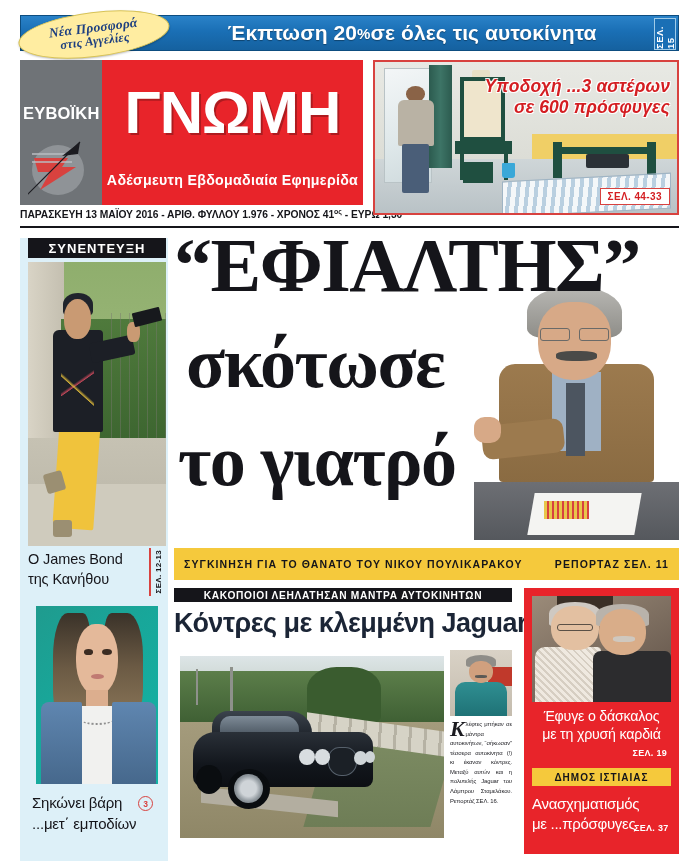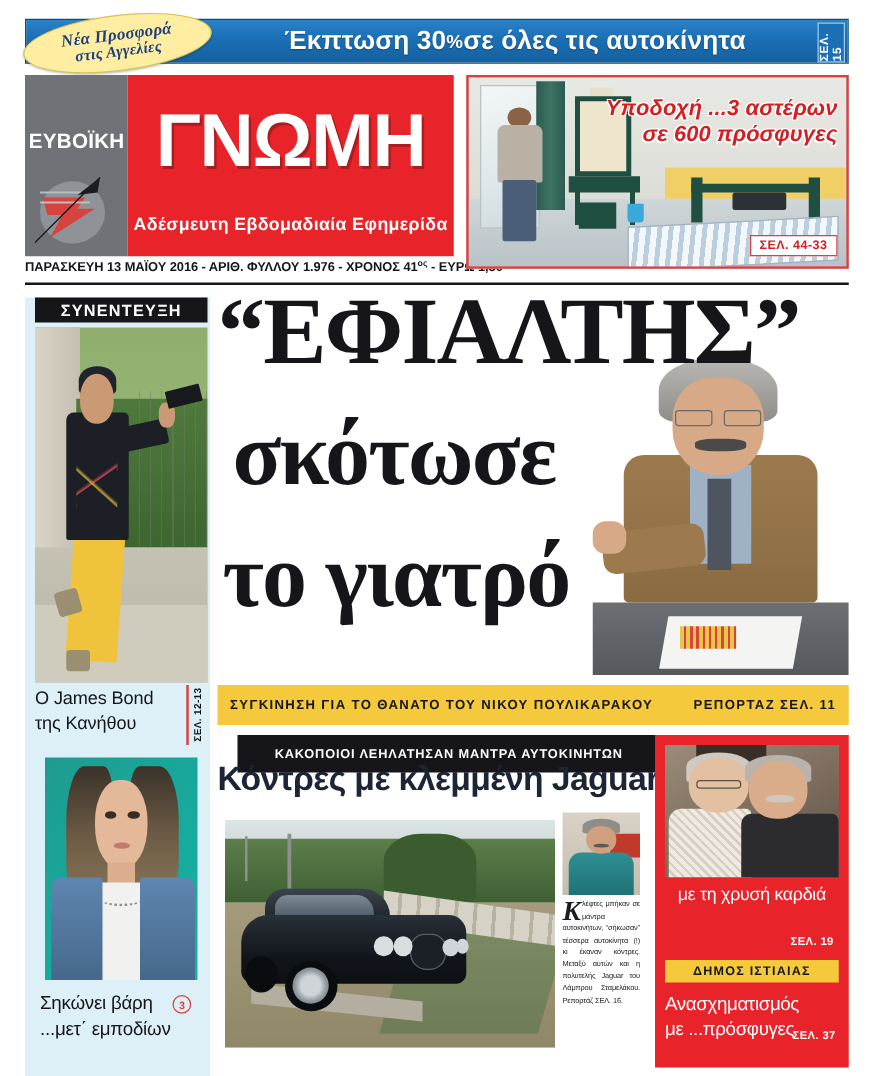--- a/index.html
+++ b/index.html
@@ -473,22 +473,22 @@
     color: #15151a; font-weight: bold; font-size: 10.5px;
     letter-spacing: 1.1px; white-space: nowrap;
   }
 
   
   #jaguar-block {
     position: absolute; left: 174px; top: 588px;
     width: 344px; height: 266px;
   }
   #jaguar-kicker {
-    position: absolute; left: 16px; top: 0;
-    width: 338px; height: 30px;
+    position: absolute; left: 0; top: 0;
+    width: 338px; height: 14px;
     background: #15151a;
     display: flex; align-items: center; justify-content: center;
     color: #ffffff; font-weight: bold; font-size: 10.2px; letter-spacing: .7px;
     white-space: nowrap;
   }
   #jaguar-title {
     position: absolute; left: 0; top: 20px;
     width: 338px; text-align: center;
     color: #1b2536; font-weight: bold; font-size: 27px;
     letter-spacing: -.5px; white-space: nowrap;
@@ -659,21 +659,21 @@
 <body>
 
 <div id="page">
 
   <div id="ad-banner">
     <div id="ad-oval">
       <div class="l1">Νέα Προσφορά</div>
       <div class="l2">στις Αγγελίες</div>
     </div>
     <div id="ad-text">
-      <span>Έκπτωση 30</span>
+      <span>Έκπτωση 20</span>
         <span class="pct">%</span>
         <span> σε όλες τις αυτοκίνητα</span>
     </div>
     <div id="ad-page">
       <span>ΣΕΛ. 15</span>
     </div>
   </div>
 
   <div id="masthead">
     <div id="mh-grey"></div>
@@ -850,20 +850,21 @@
       <div class="cp-body2"></div>
       <div class="cp-hair1"></div>
       <div class="cp-head1"></div>
       <div class="cp-glass1"></div>
       <div class="cp-hair2"></div>
       <div class="cp-head2"></div>
       <div class="cp-mous2"></div>
     </div>
 
     <div id="red-cap1">
+      <div>Έφυγε ο δάσκαλος</div>
       <div>με τη χρυσή καρδιά</div>
     </div>
     <div id="red-page1">ΣΕΛ. 19</div>
 
     <div id="dimos-bar">ΔΗΜΟΣ ΙΣΤΙΑΙΑΣ</div>
 
     <div id="red-cap2">
       <span>Ανασχηματισμός</span><br>
       <span>με ...πρόσφυγες</span>
     </div>

